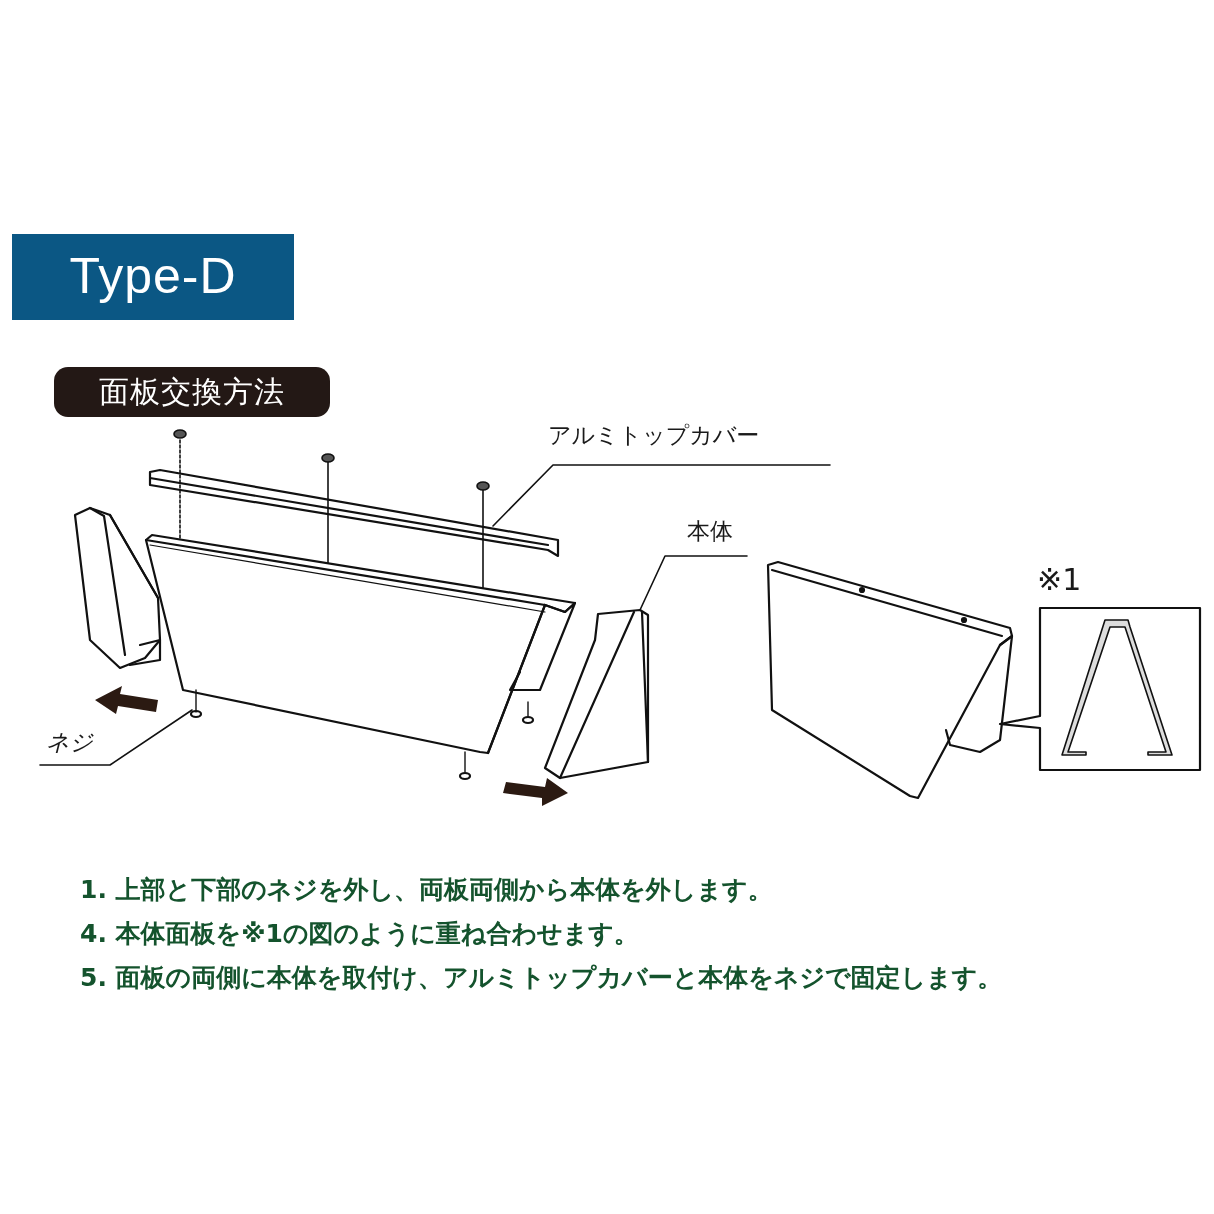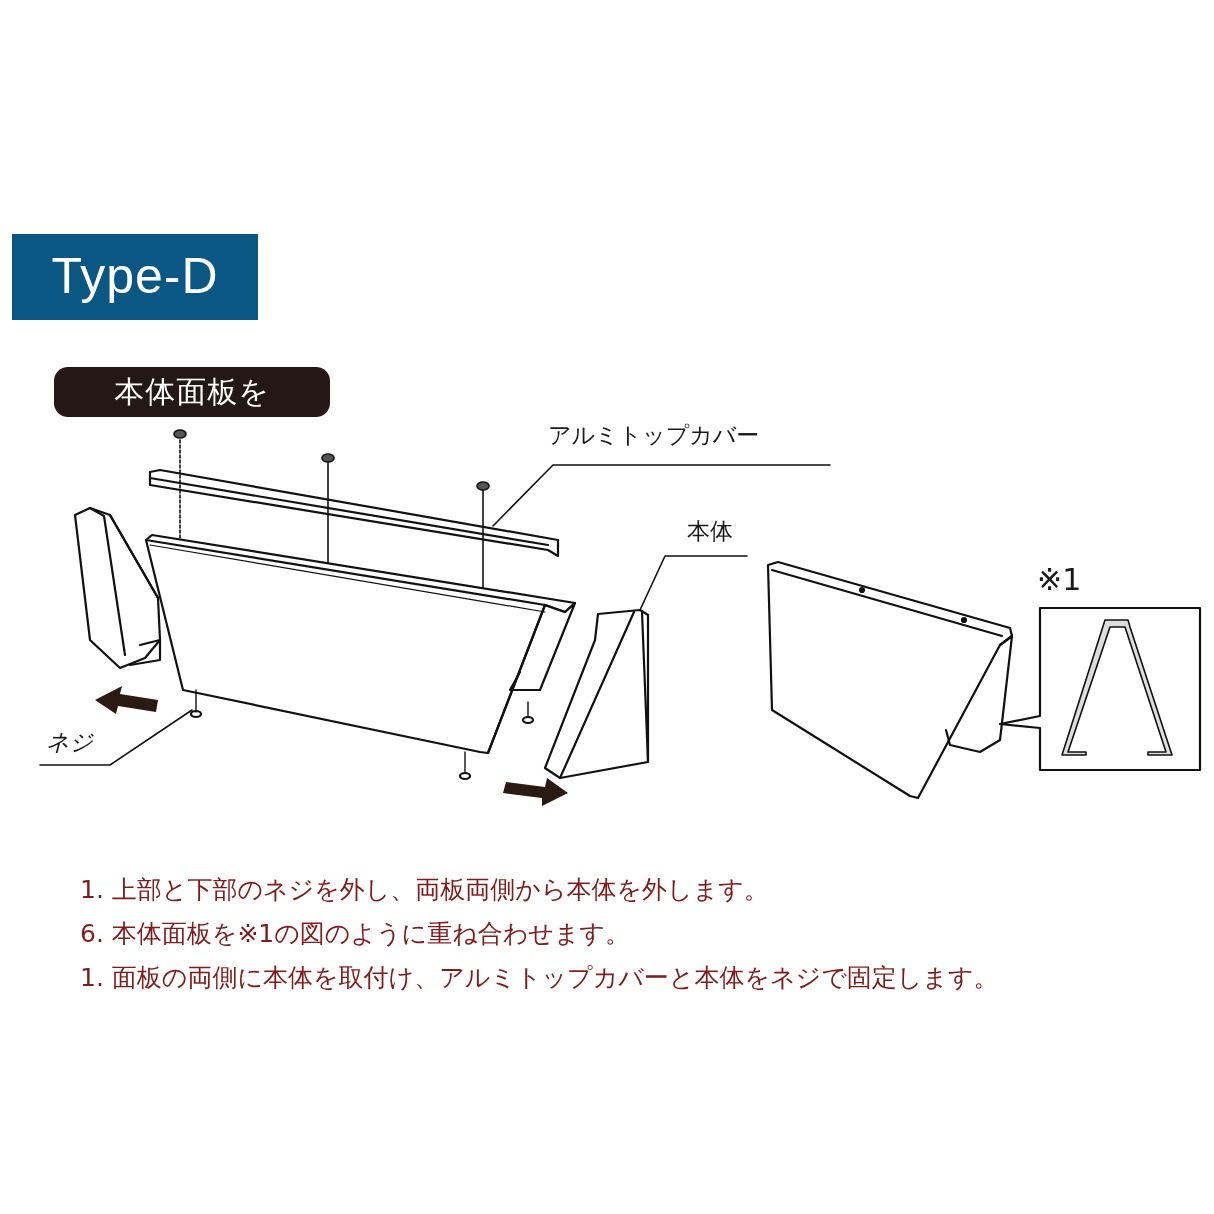--- a/index.html
+++ b/index.html
@@ -1,42 +1,42 @@
 <!DOCTYPE html>
 <html><head>
   <meta charset="utf-8">
   <style>
     html, body { margin: 0; padding: 0; background: #ffffff; }
     body { width: 1214px; height: 1214px; position: relative; overflow: hidden;
            font-family: "DejaVu Sans", "Liberation Sans", sans-serif; color: #111; }
-    .type-badge { position: absolute; left: 12px; top: 234px; width: 246px; height: 86px;
+    .type-badge { position: absolute; left: 12px; top: 234px; width: 282px; height: 86px;
                   background: #0b5784; display: flex; align-items: center; justify-content: center; }
     .type-badge span { color: #fff; font-family: "Liberation Sans", "DejaVu Sans", sans-serif;
                        font-size: 50px; letter-spacing: 1px; margin-top: -2px; }
     .method-pill { position: absolute; left: 54px; top: 367px; width: 276px; height: 50px;
                    background: #231815; border-radius: 14px; display: flex; align-items: center; justify-content: center; }
     .method-pill span { color: #fff; font-size: 30px; letter-spacing: 1px; }
     .label { position: absolute; font-size: 23px; color: #1a1a1a; white-space: nowrap; }
     .lbl-cover { left: 548px; top: 420px; }
     .lbl-body { left: 687px; top: 516px; text-align: right; }
     .lbl-screw { left: 46px; top: 727px; font-style: italic; }
     .lbl-note { left: 1037px; top: 562px; font-size: 30px; }
     svg.drawing { position: absolute; left: 0; top: 0; }
-    .steps { position: absolute; left: 80px; top: 868px; font-size: 25px; line-height: 44px; color: #7f1d1d; font-weight: normal; }
+    .steps { position: absolute; left: 80px; top: 868px; font-size: 25px; line-height: 44px; color: #14532d; font-weight: bold; }
     .steps div { white-space: nowrap; }
   </style>
 </head>
 <body>
 
 <div class="type-badge">
   <span>Type-D</span>
 </div>
 
 <div class="method-pill">
-  <span>本体面板を</span>
+  <span>面板交換方法</span>
 </div>
 
 <svg class="drawing" width="1214" height="1214" viewBox="0 0 1214 1214" fill="none" stroke="#111" stroke-width="2.2" stroke-linejoin="round" stroke-linecap="round">
 
   <polyline points="493,526 553,465 830,465" stroke-width="1.6"></polyline>
   <polyline points="640,610 665,556 747,556" stroke-width="1.6"></polyline>
   <polyline points="192,710 110,765 40,765" stroke-width="1.6"></polyline>
 
   <g>
     <polygon points="150,472 160,470 558,540 558,556 548,550 150,485" fill="#fff"></polygon>
@@ -99,15 +99,15 @@
   </g>
 </svg>
 
 <div class="label lbl-cover">アルミトップカバー</div>
 <div class="label lbl-body">本体</div>
 <div class="label lbl-screw">ネジ</div>
 <div class="label lbl-note">※1</div>
 
 <div class="steps">
   <div>1. 上部と下部のネジを外し、両板両側から本体を外します。</div>
-  <div>6. 本体面板を※1の図のように重ね合わせます。</div>
-  <div>1. 面板の両側に本体を取付け、アルミトップカバーと本体をネジで固定します。</div>
+  <div>4. 本体面板を※1の図のように重ね合わせます。</div>
+  <div>5. 面板の両側に本体を取付け、アルミトップカバーと本体をネジで固定します。</div>
 </div>
 
 </body></html>

